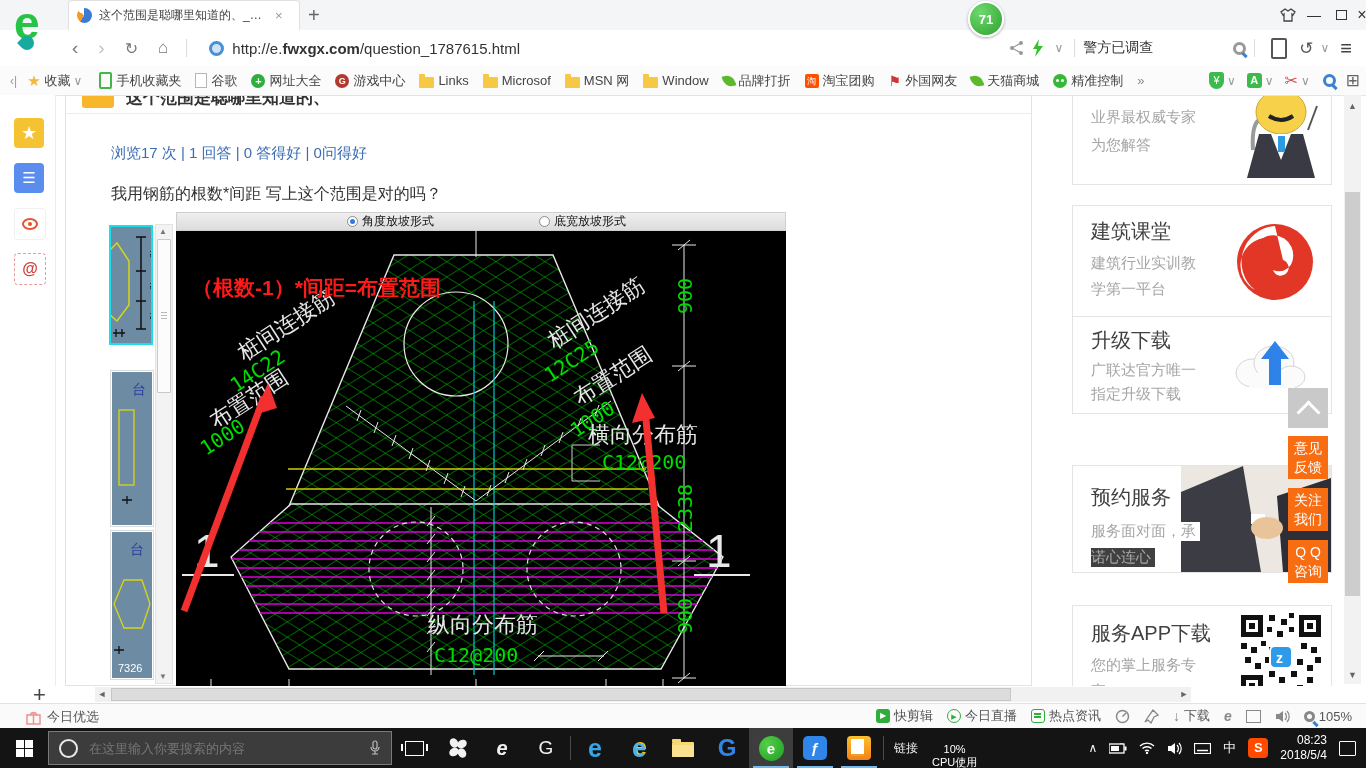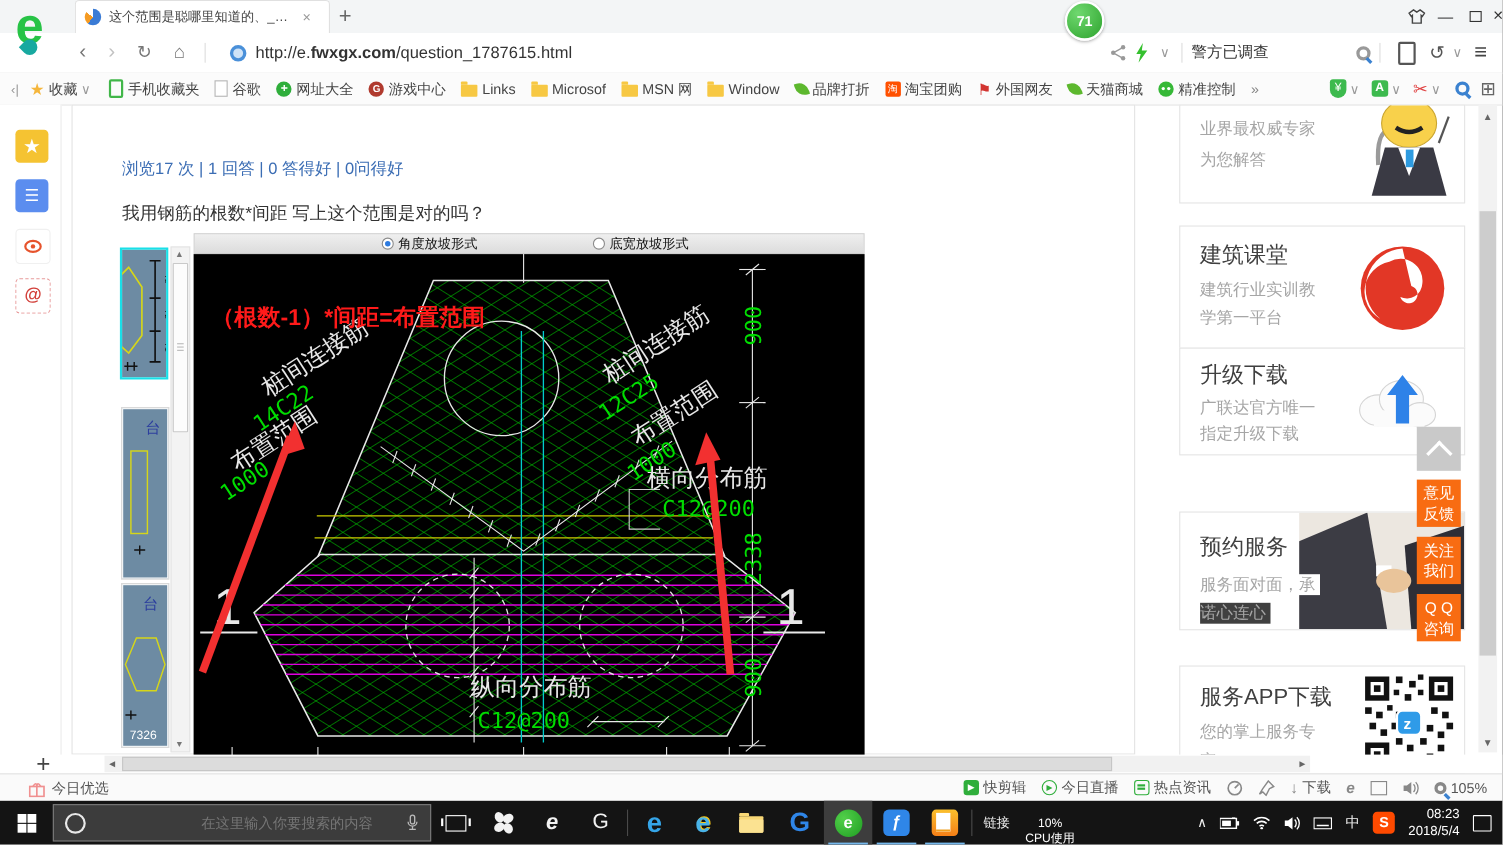--- a/index.html
+++ b/index.html
@@ -113,21 +113,21 @@
   .gout{width:14px;height:14px;border:1.5px solid #2fae3b;border-radius:3px;box-sizing:border-box;position:relative;}
   .gout::after{content:"";position:absolute;left:2px;top:3px;width:7px;height:1.5px;background:#2fae3b;box-shadow:0 3px 0 #2fae3b;}
   .gray-ic{color:#888;font-size:14px;}
   
   #taskbar{left:0;top:728px;width:1366px;height:40px;background:#141414;display:flex;align-items:stretch;}
   #start{width:48px;display:flex;align-items:center;justify-content:center;}
   #start i{display:grid;grid-template-columns:8px 8px;grid-template-rows:8px 8px;gap:1px;}
   #start i b{background:#fff;}
   #tsearch{width:344px;background:#3c3c3c;border:1px solid #7a7a7a;margin:3px 0;display:flex;align-items:center;box-sizing:border-box;}
   #tsearch .cort{width:15px;height:15px;border:2px solid #e8e8e8;border-radius:50%;margin:0 9px 0 10px;flex:none;}
-  #tsearch input{background:transparent;border:none;outline:none;color:#fca5a5;font-size:13px;width:250px;font-family:"Liberation Sans",sans-serif;text-align:right;}
+  #tsearch input{background:transparent;border:none;outline:none;color:#fca5a5;font-size:13px;width:250px;font-family:"Liberation Sans",sans-serif;}
   .tkic{width:44px;display:flex;align-items:center;justify-content:center;position:relative;}
   .tkic .ul{position:absolute;left:4px;bottom:0;width:36px;height:2px;background:#76b9ed;}
   .tkic.active{background:#3d3d3d;}
   .tsep{width:1px;background:#4a4a4a;margin:8px 2px;}
   .wt{color:#f2f2f2;}
   #tv i{display:block;width:17px;height:13px;border:1.5px solid #fff;position:relative;}
   #tv i::before{content:"";position:absolute;left:-5px;top:2px;width:2px;height:7px;background:#fff;}
   #tv i::after{content:"";position:absolute;right:-5px;top:2px;width:2px;height:7px;background:#fff;}
   .fold{width:22px;height:15px;background:#f8d775;border-radius:1px;position:relative;margin-top:3px;}
   .fold::before{content:"";position:absolute;top:-3px;left:0;width:9px;height:3px;background:#f8d775;border-radius:1px 1px 0 0;}
@@ -277,20 +277,24 @@
   <div id="rail" class="abs">
     <div id="ric-star" class="railic abs">★</div>
     <div id="ric-feed" class="railic abs">☰</div>
     <div id="ric-weibo" class="railic abs">
         <i></i>
       </div>
     <div id="ric-at" class="railic abs">@</div>
   </div>
 
   <div id="card" class="abs">
+    <div id="cut-title" class="abs">
+      <span class="badge"></span>
+      <span class="txt nowrap">这个范围是聪哪里知道的、</span>
+    </div>
     <div id="stats" class="abs nowrap">浏览17 次 | 1 回答 | 0 答得好 | 0问得好</div>
     <div id="question" class="abs nowrap">我用钢筋的根数*间距 写上这个范围是对的吗？</div>
 
     <div id="thumbcol" class="abs">
       <div id="thumb1" class="thumb">
         <svg width="40" height="116" viewBox="0 0 40 116">
           <polygon points="-12,34 6,16 18,34 18,78 6,94 -12,78" fill="none" stroke="#d6d619" stroke-width="1.5"></polygon>
           <line x1="30" y1="10" x2="30" y2="102" stroke="#111" stroke-width="1.5"></line>
           <line x1="25" y1="10" x2="35" y2="10" stroke="#111" stroke-width="1.5"></line>
           <line x1="25" y1="44" x2="35" y2="44" stroke="#111" stroke-width="1.5"></line>

